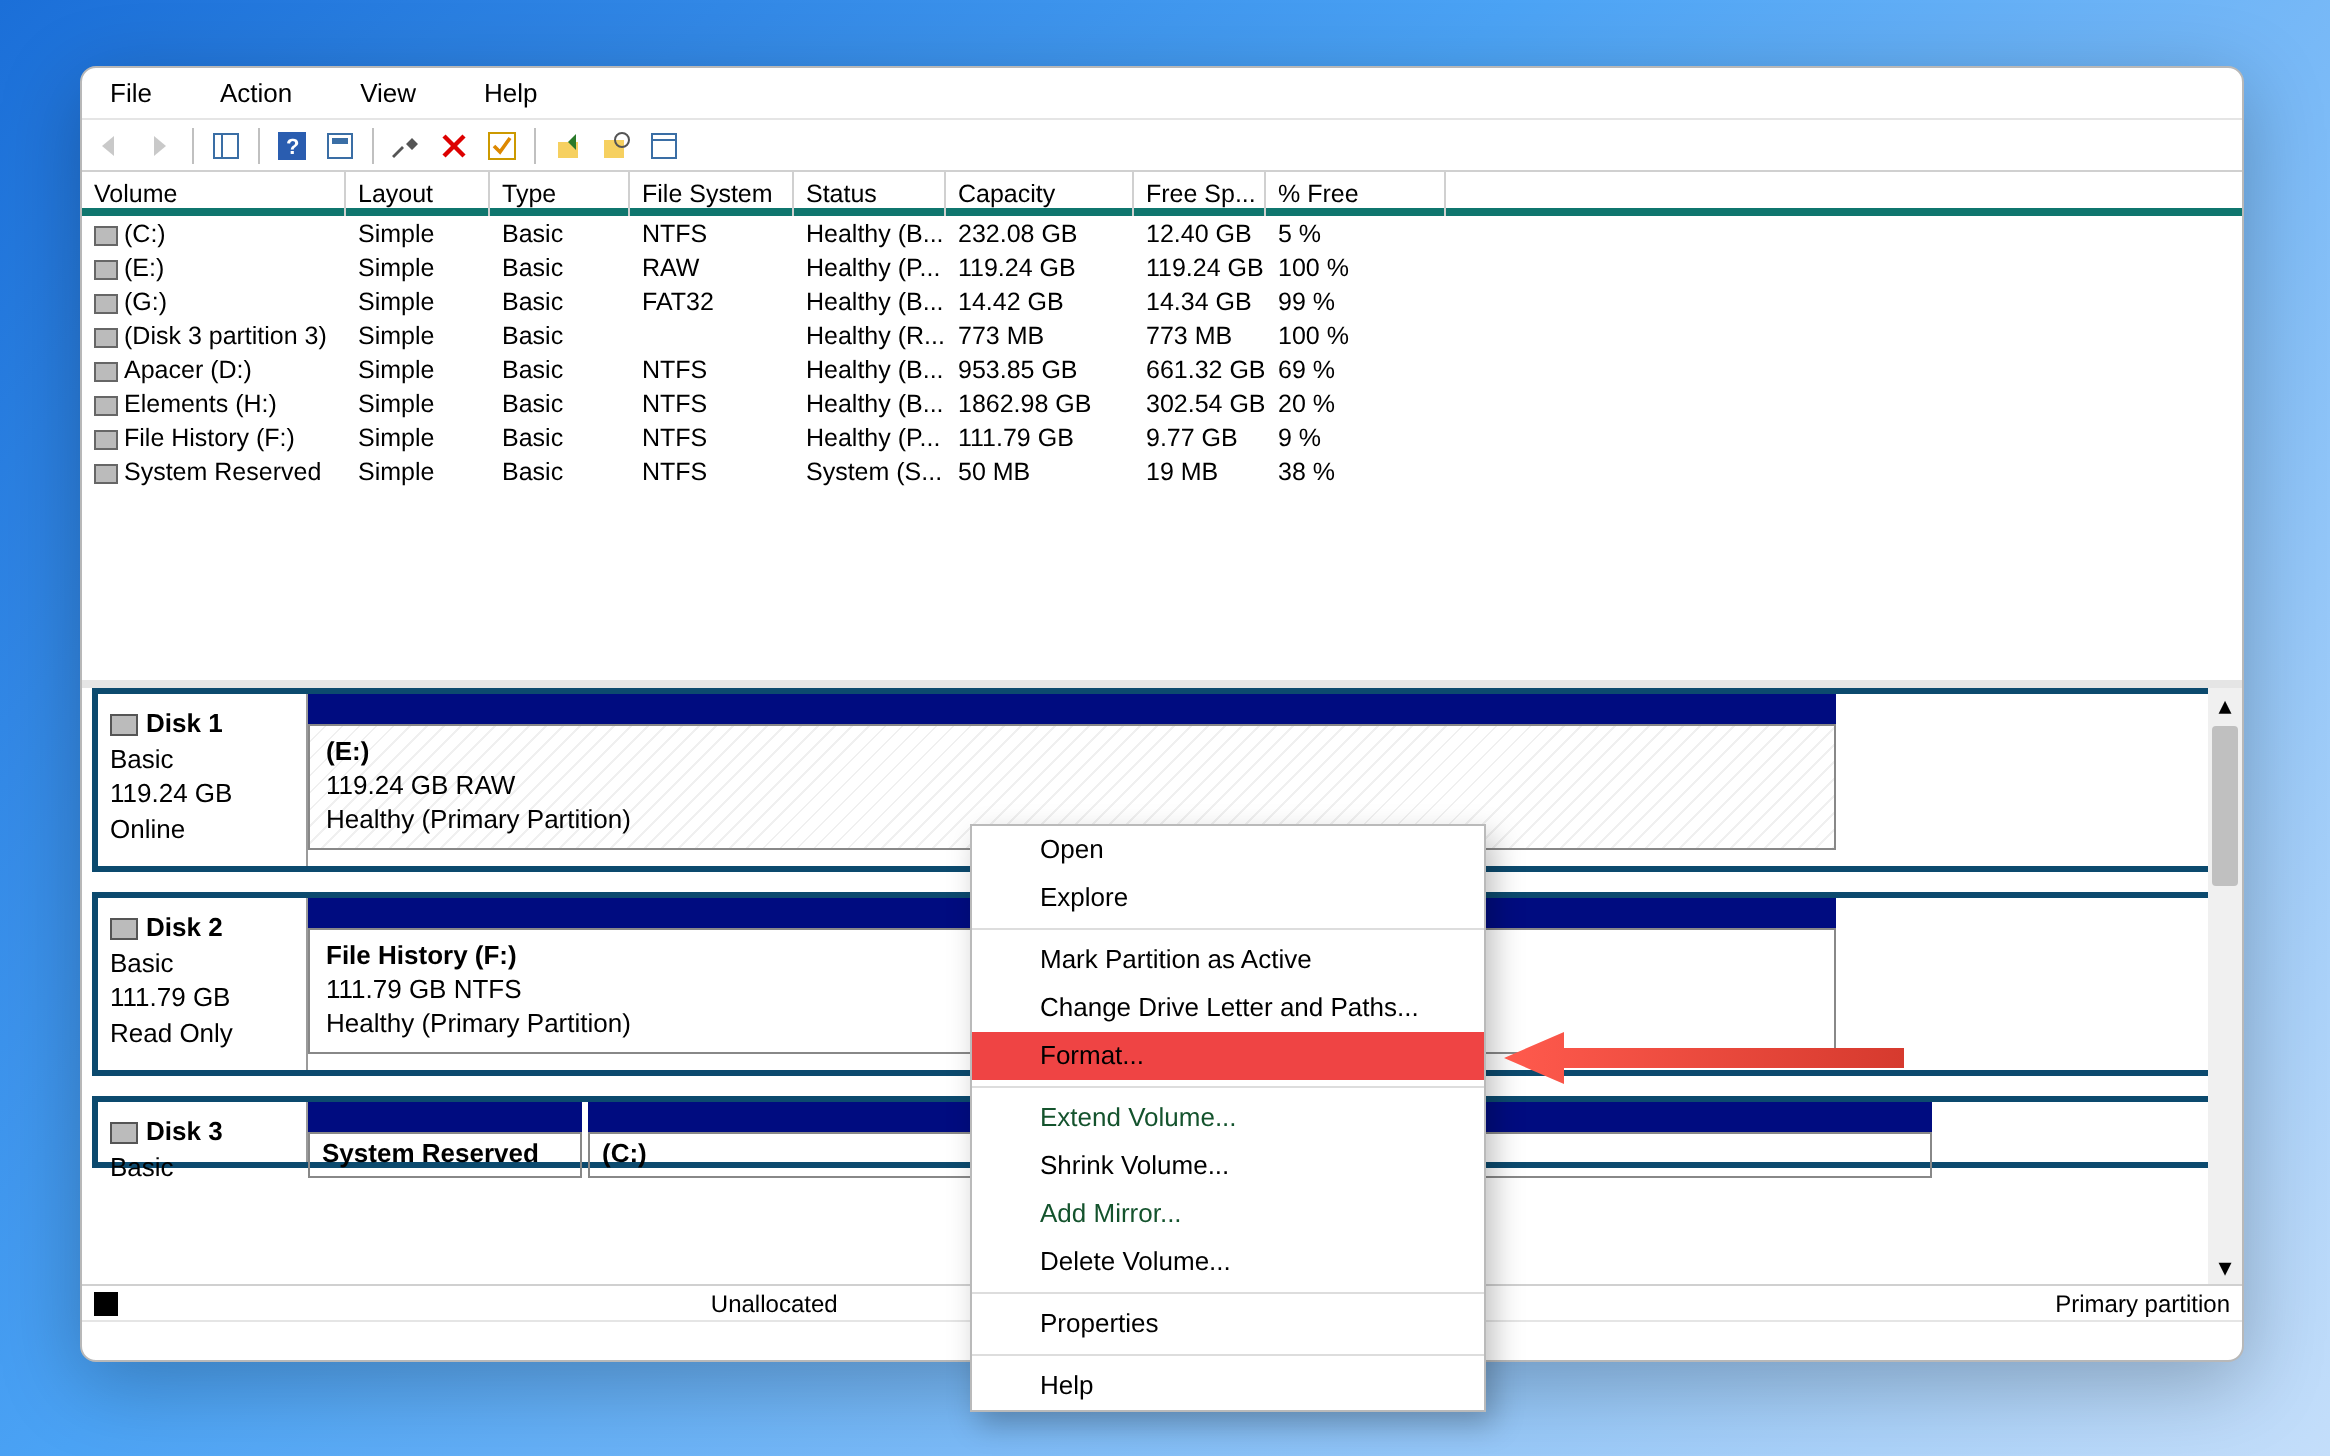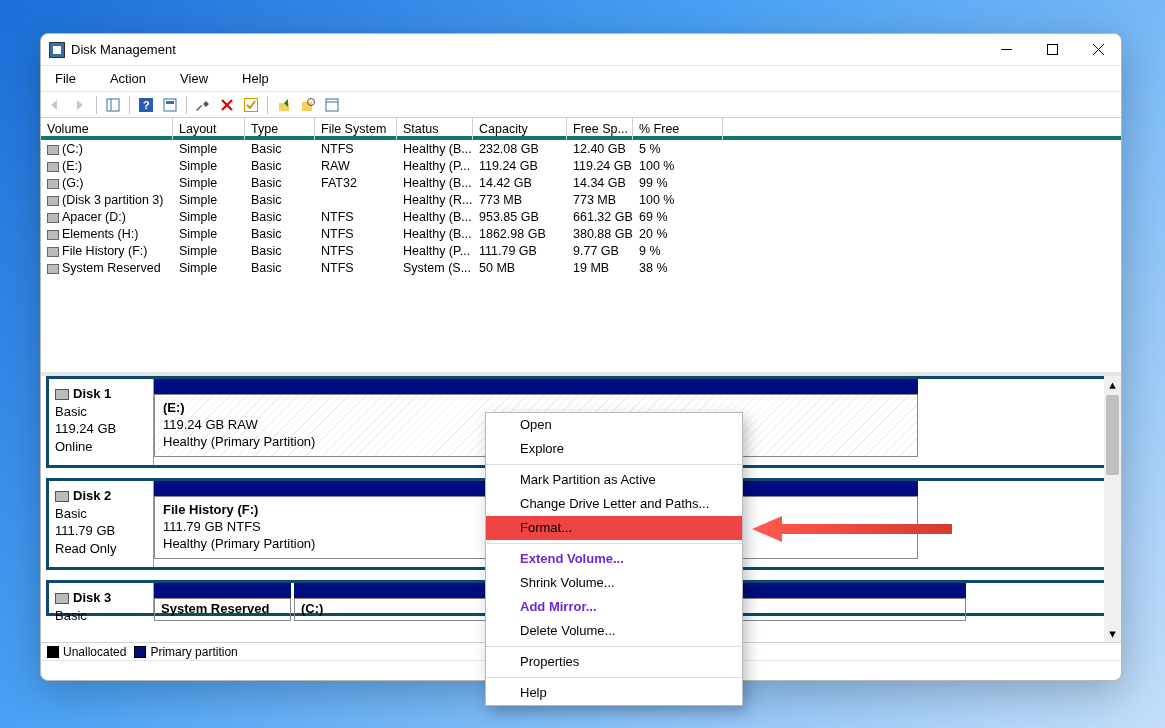--- a/index.html
+++ b/index.html
@@ -150,20 +150,21 @@
 .diskVSpace { height: 10px; }
 
 .legend {
   height: 18px;
   border-top: 1px solid #d0d0d0;
   padding: 1px 6px;
   display:flex;
   align-items:center;
   gap: 4px;
   font-size: 12px;
+  justify-content: space-between;
 }
 .statusbar { height: 20px; border-top:1px solid #e5e5e5; }
 
 .legend .sw { width:12px; height:12px; border:1px solid #000; }
 .legend .sw.black { background:#000; }
 .legend .sw.blue { background:#000c80; }
 
 .scrollbar {
   position:absolute; right:0; top:0; bottom:0; width:17px; background:#f0f0f0;
   display:flex; flex-direction:column;
@@ -182,55 +183,35 @@
   box-shadow: 4px 6px 14px rgba(0,0,0,0.25);
   padding: 0 0;
   z-index: 100;
 }
 .contextMenu .mi {
   padding: 3px 12px 3px 34px;
   font-size: 13px;
   line-height: 18px;
 }
 .contextMenu .mi.hover { background:#ef4444; }
-.contextMenu .mi.disabled { color:#6d28d9;font-weight:bold; }
+.contextMenu .mi.disabled { color:#14532d; }
 .contextMenu hr { border:none; border-top:1px solid #ddd; margin: 3px 0; }
 
 .arrowPointer {
   position: absolute;
   left: 752px;
   top: 516px;
   z-index: 200;
 }
 </style>
 </head>
 <body>
 
 <div class="window">
 
-  <div class="titlebar">
-    <span class="icon"></span>
-    <span class="title">Disk Management</span>
-    <div class="winbtn">
-        <svg viewBox="0 0 11 11">
-          <line x1="0" y1="5.5" x2="11" y2="5.5" stroke="#000"></line>
-        </svg>
-      </div>
-    <div class="winbtn">
-        <svg viewBox="0 0 11 11">
-          <rect x="0.5" y="0.5" width="10" height="10" fill="none" stroke="#000"></rect>
-        </svg>
-      </div>
-    <div class="winbtn">
-        <svg viewBox="0 0 11 11">
-          <line x1="0" y1="0" x2="11" y2="11" stroke="#000"></line>
-          <line x1="11" y1="0" x2="0" y2="11" stroke="#000"></line>
-        </svg>
-      </div>
-  </div>
 
   <div class="menubar">
     <div>File</div>
     <div>Action</div>
     <div>View</div>
     <div>Help</div>
   </div>
 
   <div class="toolbar">
     <div class="tbtn disabled">
@@ -364,21 +345,21 @@
           <div class="c-fsp">661.32 GB</div>
           <div class="c-pf">69 %</div>
         </div>
         <div class="row">
           <div class="c-vol"><span class="volIcon"></span>Elements (H:)</div>
           <div class="c-lay">Simple</div>
           <div class="c-typ">Basic</div>
           <div class="c-fs">NTFS</div>
           <div class="c-st">Healthy (B...</div>
           <div class="c-cap">1862.98 GB</div>
-          <div class="c-fsp">380.88 GB</div>
+          <div class="c-fsp">302.54 GB</div>
           <div class="c-pf">20 %</div>
         </div>
         <div class="row">
           <div class="c-vol"><span class="volIcon"></span>File History (F:)</div>
           <div class="c-lay">Simple</div>
           <div class="c-typ">Basic</div>
           <div class="c-fs">NTFS</div>
           <div class="c-st">Healthy (P...</div>
           <div class="c-cap">111.79 GB</div>
           <div class="c-fsp">9.77 GB</div>

